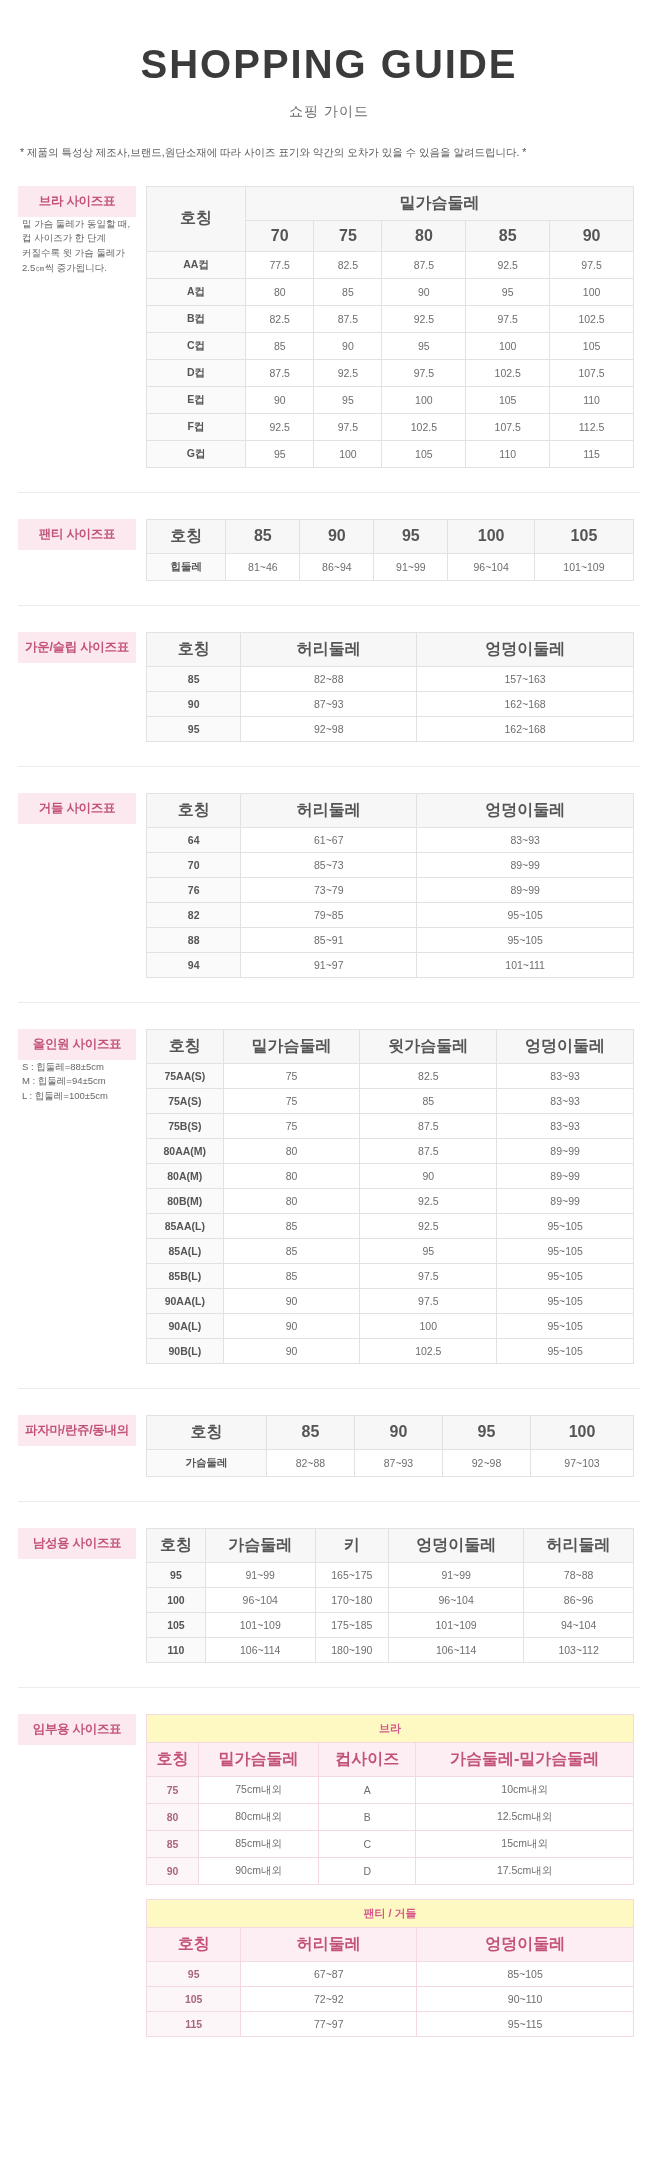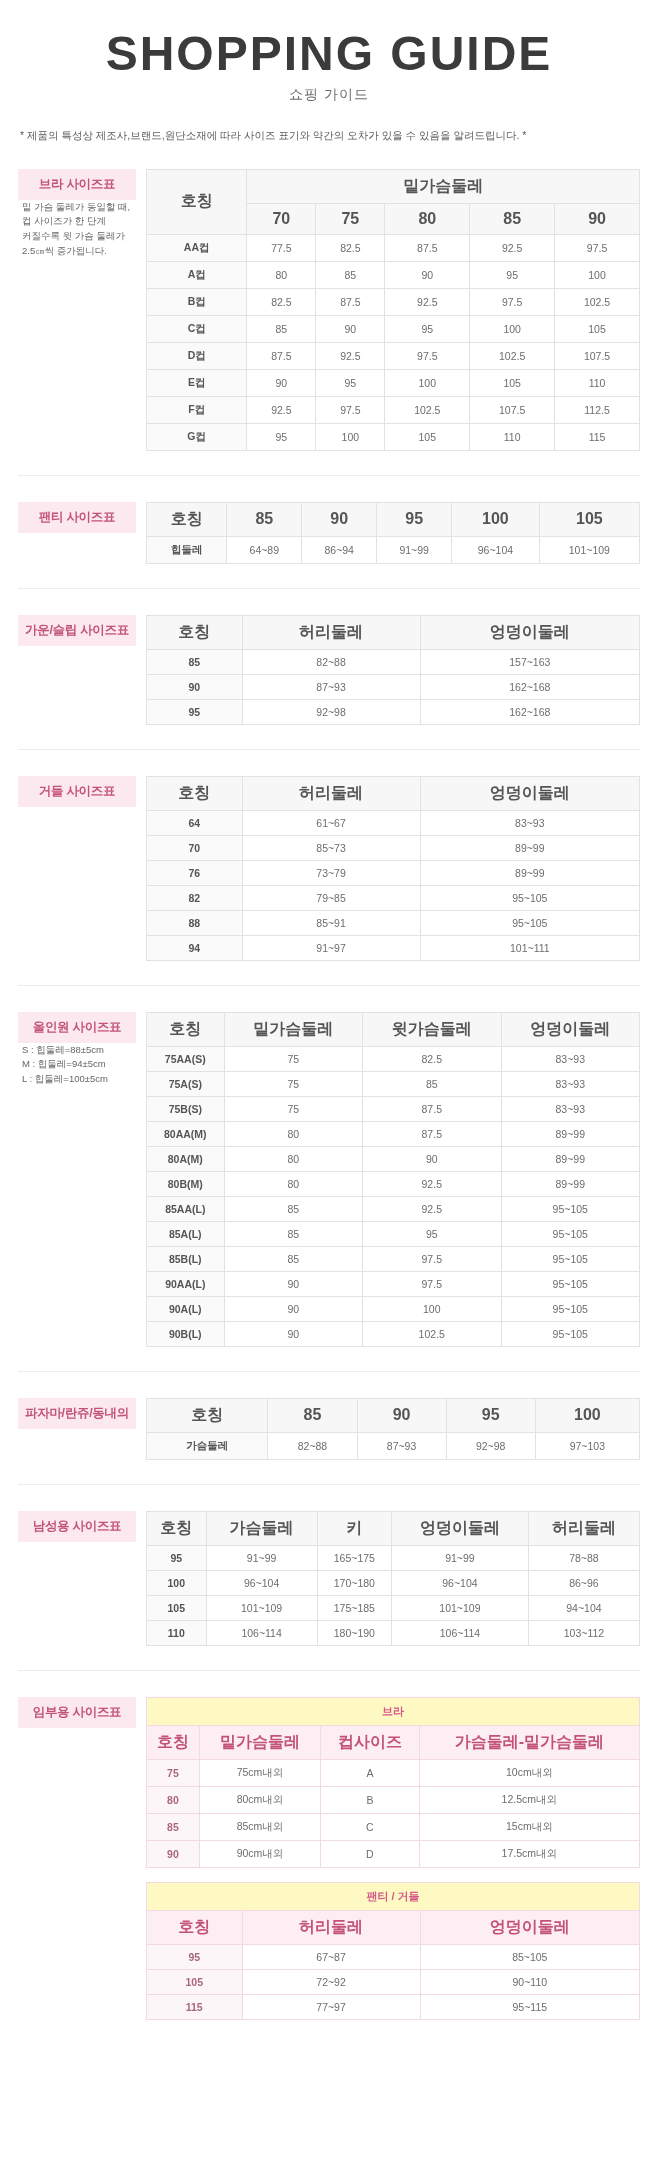--- a/index.html
+++ b/index.html
@@ -15,22 +15,22 @@
     position: relative;
     background: #ffffff;
     padding-bottom: 30px;
   }
   
   .header {
     text-align: center;
     padding: 26px 0 12px 0;
   }
   .header h1 {
-    margin: 0;
-    font-size: 48px;
+    margin: 16px;
+    font-size: 40px;
     font-weight: bold;
     letter-spacing: 2px;
     color: #3b3b3b;
   }
   .header .sub {
     margin-top: 5px;
     font-size: 14px;
     color: #6b6b6b;
     letter-spacing: 1px;
   }
@@ -38,21 +38,21 @@
     text-align: left;
     font-size: 10.5px;
     color: #5a5a5a;
     padding: 12px 20px 0 20px;
     line-height: 1.4;
   }
   
   .section {
     display: flex;
     align-items: flex-start;
-    padding: 26px 18px 0 18px;
+    padding: 26px 24px 0 18px;
   }
   .leftcol {
     width: 128px;
     flex: 0 0 128px;
     padding-right: 10px;
   }
   .tag {
     display: block;
     background: #fbe9ef;
     color: #c3527a;
@@ -245,21 +245,21 @@
                 <th>85</th>
                 <th>90</th>
                 <th>95</th>
                 <th>100</th>
                 <th>105</th>
               </tr>
             </thead>
             <tbody>
               <tr>
                 <td class="rowhead">힙둘레</td>
-                <td>64~89</td>
+                <td>81~46</td>
                 <td>86~94</td>
                 <td>91~99</td>
                 <td>96~104</td>
                 <td>101~109</td>
               </tr>
             </tbody>
           </table>
         </div>
       </div>
       <div class="divider"></div>

